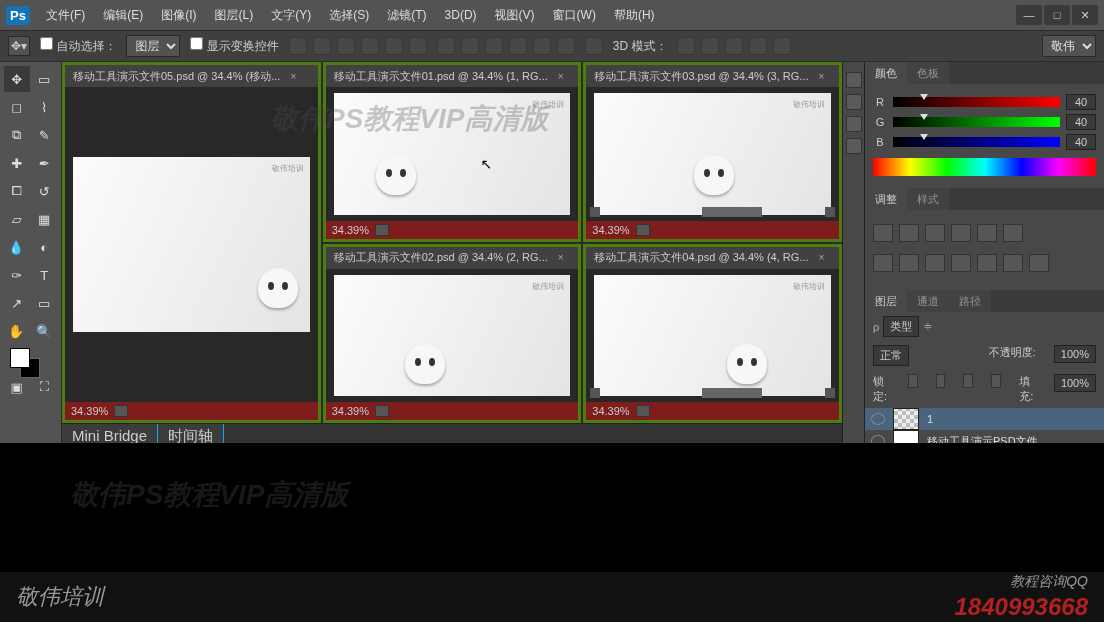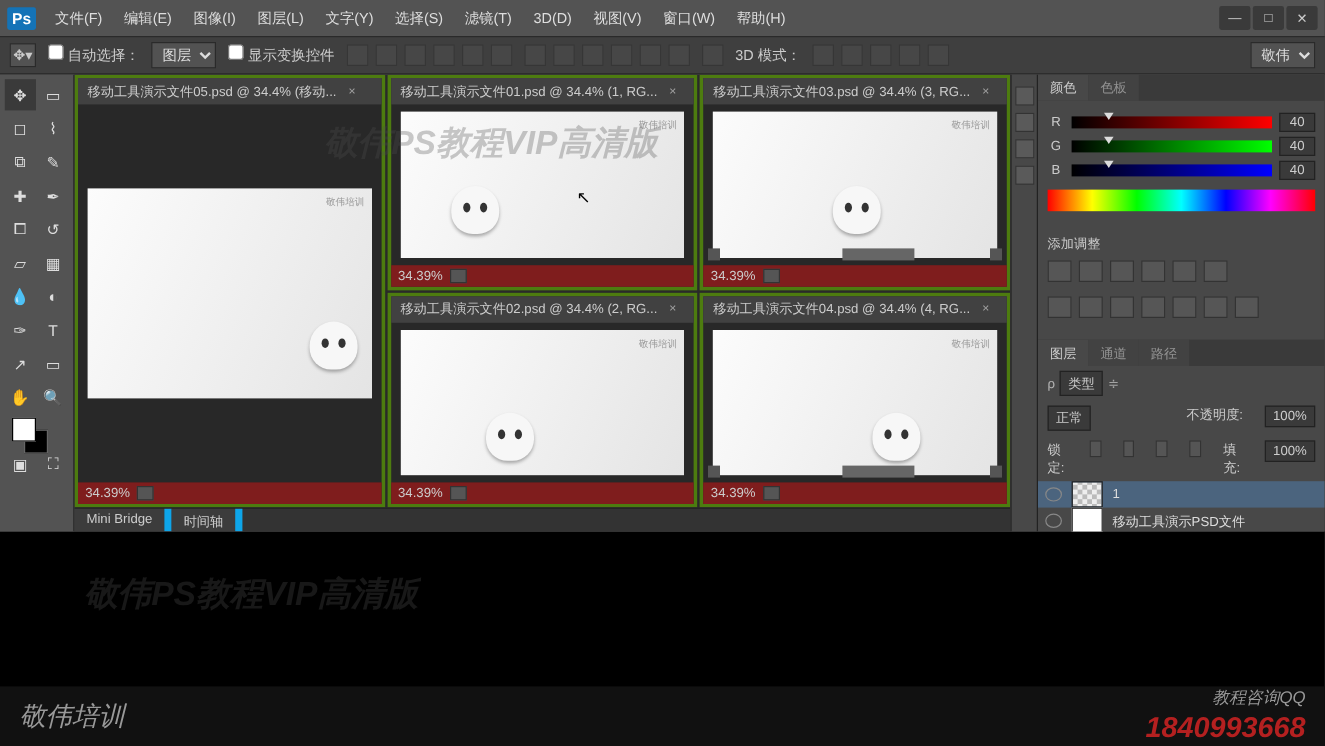--- a/index.html
+++ b/index.html
@@ -30,21 +30,21 @@
 .canvas-wrap { flex: 1; position: relative; overflow: hidden; }
 .canvas { position: absolute; background: linear-gradient(115deg, #fcfcfc, #e4e4e4); left: 8px; right: 8px; top: 6px; bottom: 6px; }
 .doc5 .canvas { top: 70px; bottom: 70px; }
 .character { position: absolute; width: 40px; height: 40px; border-radius: 50% 50% 45% 45%; background: #f7f7f7; box-shadow: 0 2px 3px rgba(0,0,0,.3); }
 .character::before, .character::after { content:""; position:absolute; width:6px; height:8px; background:#333; top:14px; border-radius:50%; }
 .character::before{ left:10px; } .character::after{ right:10px; }
 .corner-text { position:absolute; right:6px; top:6px; font-size:8px; color:#999; }
 .statusbar { display: flex; align-items: center; height: 18px; background: #7f1d1d; padding: 0 6px; font-size: 11px; color: #ccc; gap: 6px; }
 .statusbar .sb-ico { width: 14px; height: 12px; background: #555; border: 1px solid #333; }
 .bottom-tabs { display: flex; height: 20px; background: #333; border-top: 1px solid #222; }
-.bottom-tabs .btab { padding: 3px 10px; font-size: 11px; color: #ccc; background: #3c3c3c; border-right: 6px solid #0ea5e9; }
+.bottom-tabs .btab { padding: 3px 10px; font-size: 15px; color: #ccc; background: #3c3c3c; border-right: 1px solid #0ea5e9; }
 .panels { width: 240px; background: #484848; display: flex; flex-direction: column; border-left: 1px solid #222; }
 .panel-mini { width: 22px; background: #484848; border-left: 1px solid #222; display:flex; flex-direction:column; gap:6px; padding:10px 2px; align-items:center;}
 .panel-mini .pm{ width:16px; height:16px; background:#5a5a5a; border:1px solid #333; }
 .ptabs { display: flex; height: 22px; background: #3a3a3a; font-size: 11px; color: #ccc; }
 .ptab { padding: 4px 10px; background: #484848; }
 .ptab.off { opacity: .6; }
 .pbody { padding: 8px; font-size: 11px; color: #ccc; }
 .slider-row { display: flex; align-items: center; gap: 6px; height: 20px; }
 .slider-row .lab { width: 14px; text-align: center; }
 .slider-row .track { flex: 1; height: 10px; position: relative; }
@@ -293,22 +293,25 @@
             <div class="val">40</div>
           </div>
         <div class="slider-row">
             <span class="lab">B</span>
             <div class="track b"></div>
             <div class="val">40</div>
           </div>
         <div class="spectrum"></div>
       </div>
       <div class="sep"></div>
+      <div class="ptabs">
+          <div class="ptab">调整</div>
+          <div class="ptab off">样式</div>
+        </div>
       <div class="pbody">
-        <div>添加调整</div>
         <div class="adjust-icons">
           <div class="ai"></div>
             <div class="ai"></div>
             <div class="ai"></div>
             <div class="ai"></div>
             <div class="ai"></div>
             <div class="ai"></div>
         </div>
         <div class="adjust-icons">
           <div class="ai"></div>

